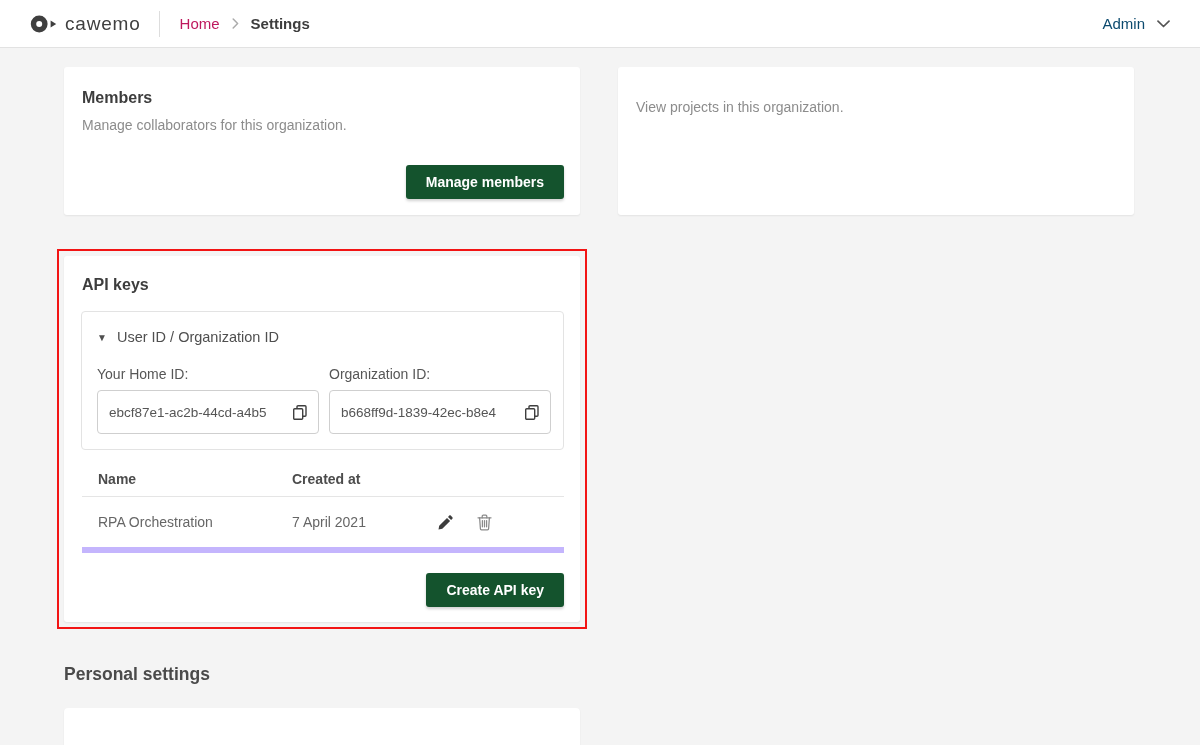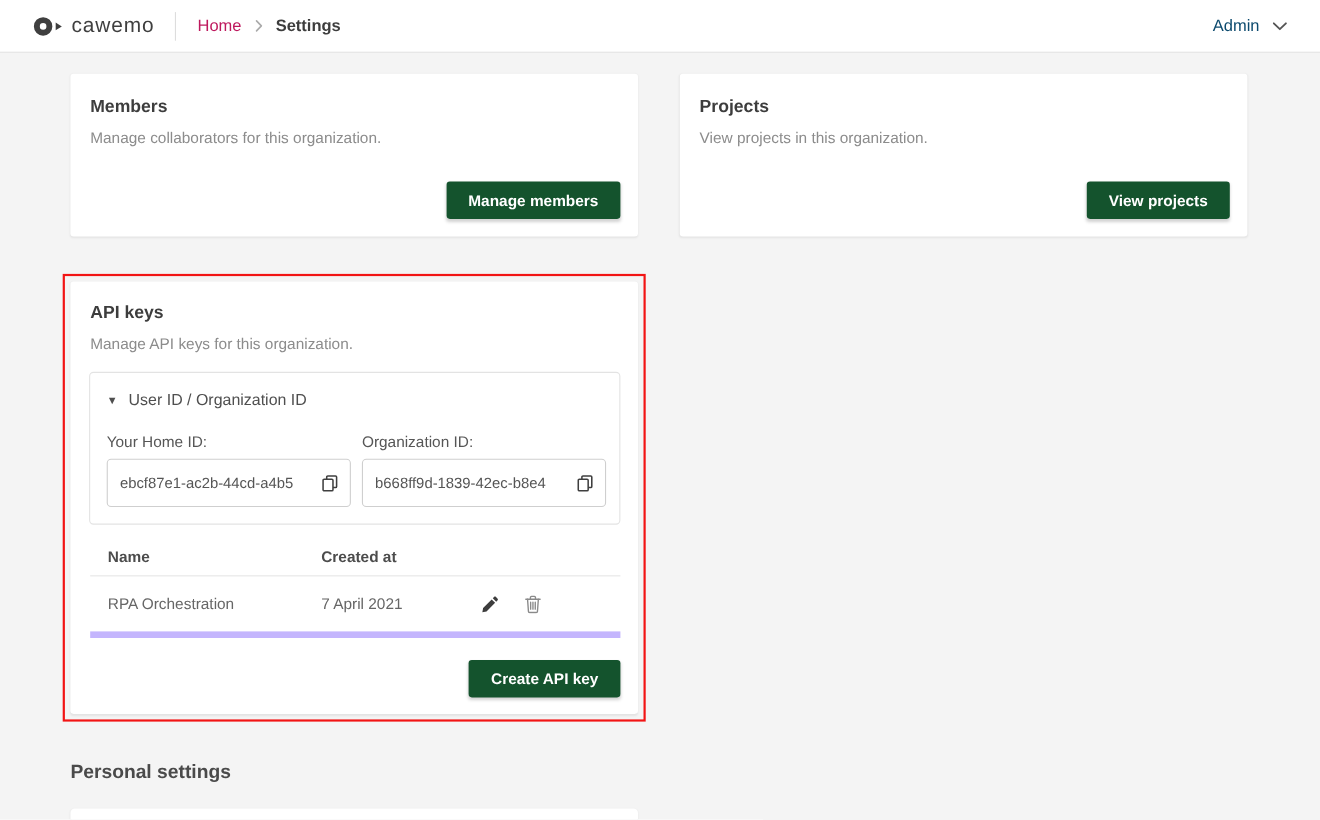--- a/index.html
+++ b/index.html
@@ -180,30 +180,27 @@
 
   <div class="content">
 
     <div class="cards-row">
       <div class="card info-card">
         <div class="card-title">Members</div>
         <div class="card-desc">Manage collaborators for this organization.</div>
         <button class="btn-primary">Manage members</button>
       </div>
       <div class="card info-card">
-        <div class="card-title">Projects</div>
         <div class="card-desc">View projects in this organization.</div>
-        <button class="btn-primary">View projects</button>
       </div>
     </div>
 
     <div class="highlight-box">
       <div class="card apikeys-card">
         <div class="card-title">API keys</div>
-        <div class="card-desc">Manage API keys for this organization.</div>
 
         <div class="ids-panel">
           <div class="collapse-toggle">
             <span class="caret">▼</span>
             <span>User ID / Organization ID</span>
           </div>
           <div class="id-fields">
             <div class="id-field">
               <div class="id-label">Your Home ID:</div>
               <div class="id-inputwrap">

